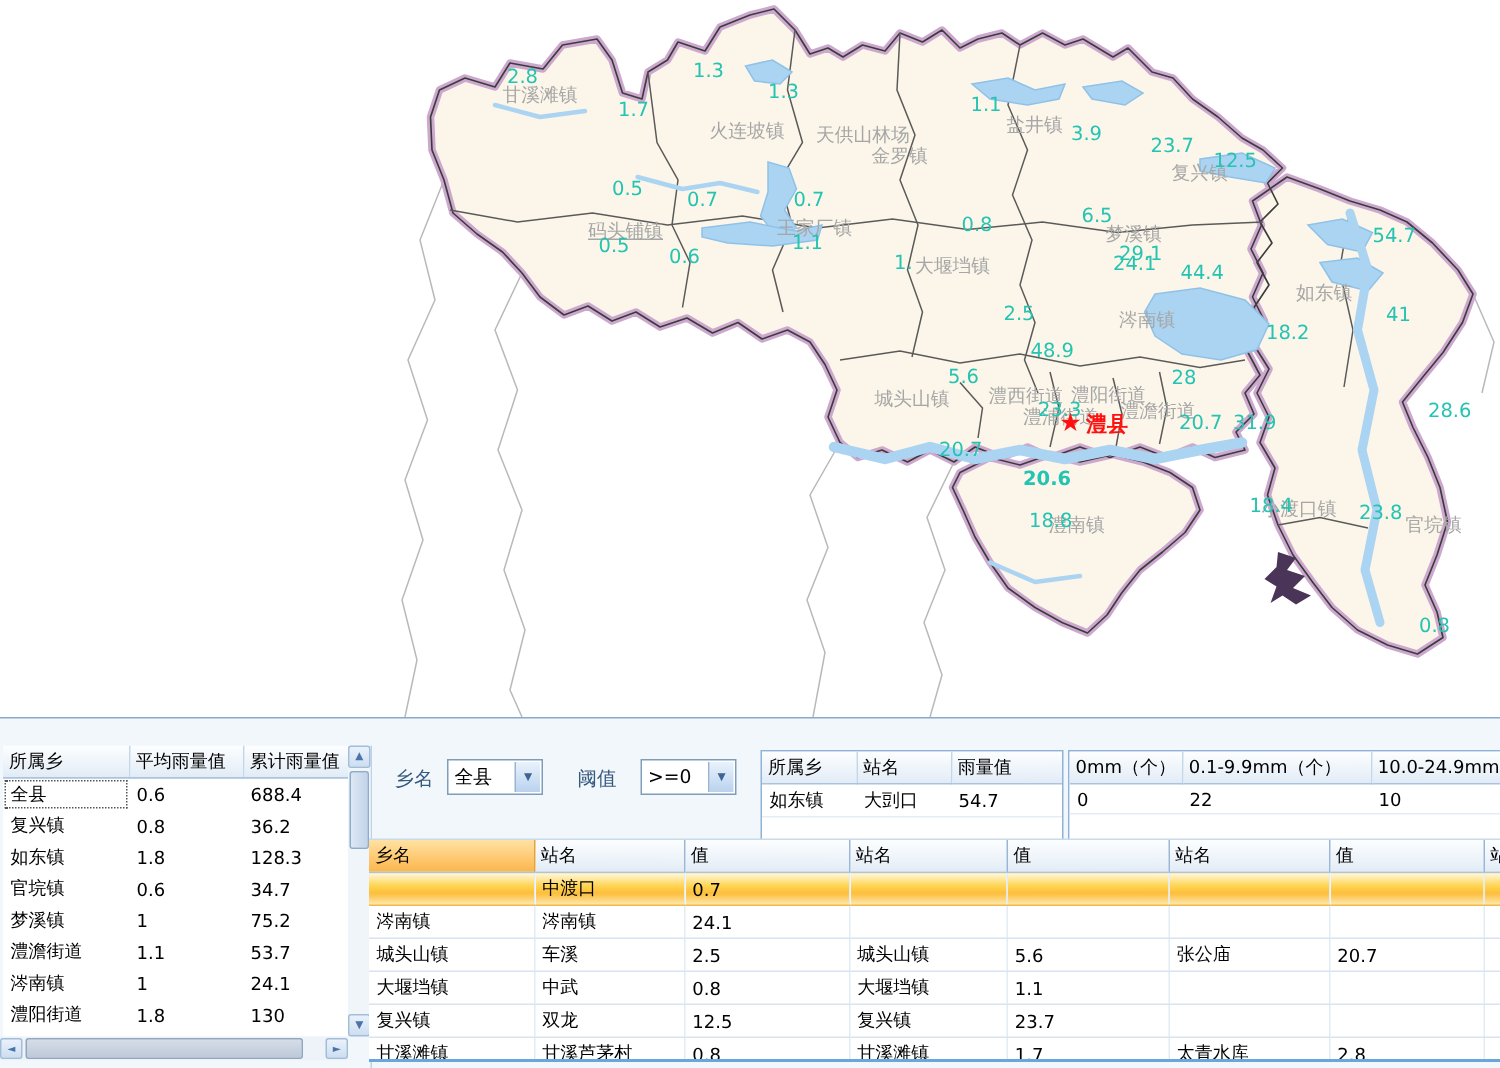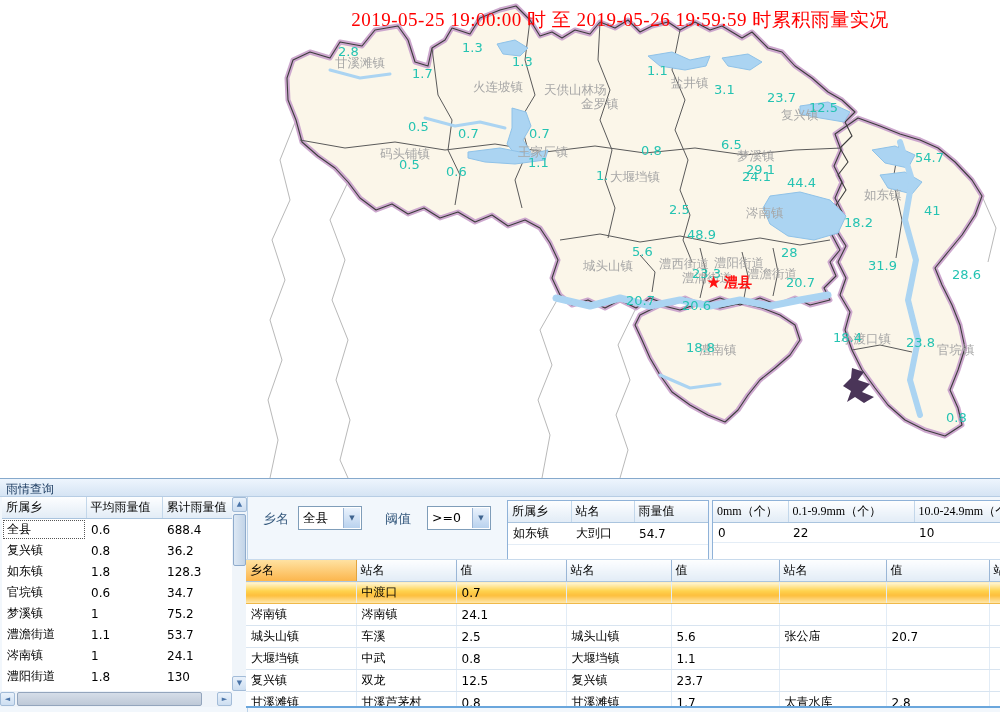--- a/index.html
+++ b/index.html
@@ -53,21 +53,21 @@
   .dd-btn{position:absolute;right:1px;top:1px;width:16px;height:20px;
      background:linear-gradient(180deg,#eaf2fc,#b9d2ee);border-left:1px solid #9ab4d4;
      color:#3f648f;font-size:7px;text-align:center;line-height:20px;}
   
   #max-table-wrap{position:absolute;left:507px;top:21px;width:200px;height:62px;overflow:hidden;border:1px solid #8fb2d8;background:#fff;}
   #max-table{width:200px;}
   #max-table th{height:16px;}
   #max-table td{height:15px;border-bottom:1px solid #e4edf6;}
   #dist-table-wrap{position:absolute;left:712px;top:21px;width:288px;height:62px;overflow:hidden;border:1px solid #8fb2d8;border-right:none;background:#fff;}
   #dist-table{width:330px;}
-  #dist-table th{height:16px;font-family:Liberation Serif, serif;}
+  #dist-table th{height:16px;}
   #dist-table td{height:15px;border-bottom:1px solid #e4edf6;}
   
   #detail-wrap{position:absolute;left:246px;top:80px;width:754px;height:149px;overflow:hidden;background:#fff;border-top:1px solid #c8daec;border-bottom:2px solid #6aa6dc;box-sizing:border-box;}
   #detail-table{width:843px;}
   #detail-table th{height:15px;border-right:1px solid #9ab6d6;}
   #detail-table th.sel-col{background:linear-gradient(180deg,#ffe2a2,#fcb64d);border-right:1px solid #e2a43e;}
   #detail-table td{height:16.5px;border-right:1px solid #e2ecf6;border-bottom:1px solid #d8e4f0;}
   #detail-table tr.sel-row td{background:linear-gradient(180deg,#fff6d8 0%,#ffd34e 40%,#fdbe3c 62%,#ffeab4 100%);border-bottom:1px solid #f0b94a;}
 </style>
 </head>
@@ -134,40 +134,40 @@
       <path fill="#4a3558" d="M852,368 L864,372 L858,380 L870,384 L862,392 L874,397 L864,403 L855,397 L847,402 L851,391 L843,386 L851,378 Z"></path>
     </svg>
 
     <div id="map-labels">
         <span class="town-label" style="left: 335px; top: 55px;">甘溪滩镇</span>
         <span class="town-label" style="left: 473px; top: 79px;">火连坡镇</span>
         <span class="town-label" style="left: 544px; top: 82px;">天供山林场</span>
         <span class="town-label" style="left: 581px; top: 96px;">金罗镇</span>
         <span class="town-label" style="left: 671px; top: 75px;">盐井镇</span>
         <span class="town-label" style="left: 781px; top: 107px;">复兴镇</span>
-        <span class="town-label" style="left: 380px; top: 146px;">码头铺镇</span>
+        <span class="town-label" style="left: 392px; top: 146px; text-decoration: underline;">码头铺镇</span>
         <span class="town-label" style="left: 518px; top: 144px;">王家厂镇</span>
         <span class="town-label" style="left: 610px; top: 169px;">大堰垱镇</span>
         <span class="town-label" style="left: 737px; top: 148px;">梦溪镇</span>
         <span class="town-label" style="left: 864px; top: 187px;">如东镇</span>
         <span class="town-label" style="left: 746px; top: 205px;">涔南镇</span>
         <span class="town-label" style="left: 583px; top: 258px;">城头山镇</span>
         <span class="town-label" style="left: 659px; top: 256px;">澧西街道</span>
         <span class="town-label" style="left: 714px; top: 255px;">澧阳街道</span>
         <span class="town-label" style="left: 682px; top: 270px;">澧浦街道</span>
         <span class="town-label" style="left: 747px; top: 266px;">澧澹街道</span>
         <span class="town-label" style="left: 699px; top: 342px;">澧南镇</span>
         <span class="town-label" style="left: 841px; top: 331px;">小渡口镇</span>
         <span class="town-label" style="left: 937px; top: 342px;">官垸镇</span>
         <span class="rain-value" style="left: 338px; top: 44px;">2.8</span>
         <span class="rain-value" style="left: 412px; top: 66px;">1.7</span>
         <span class="rain-value" style="left: 462px; top: 40px;">1.3</span>
         <span class="rain-value" style="left: 512px; top: 54px;">1.3</span>
         <span class="rain-value" style="left: 647px; top: 63px;">1.1</span>
-        <span class="rain-value" style="left: 714px; top: 82px;">3.1</span>
+        <span class="rain-value" style="left: 714px; top: 82px;">3.9</span>
         <span class="rain-value" style="left: 767px; top: 90px;">23.7</span>
         <span class="rain-value" style="left: 809px; top: 100px;">12.5</span>
         <span class="rain-value" style="left: 408px; top: 119px;">0.5</span>
         <span class="rain-value" style="left: 458px; top: 126px;">0.7</span>
         <span class="rain-value" style="left: 529px; top: 126px;">0.7</span>
         <span class="rain-value" style="left: 641px; top: 143px;">0.8</span>
         <span class="rain-value" style="left: 721px; top: 137px;">6.5</span>
         <span class="rain-value" style="left: 399px; top: 157px;">0.5</span>
         <span class="rain-value" style="left: 446px; top: 164px;">0.6</span>
         <span class="rain-value" style="left: 528px; top: 155px;">1.1</span>
@@ -177,36 +177,34 @@
         <span class="rain-value" style="left: 787px; top: 175px;">44.4</span>
         <span class="rain-value" style="left: 915px; top: 150px;">54.7</span>
         <span class="rain-value" style="left: 924px; top: 203px;">41</span>
         <span class="rain-value" style="left: 669px; top: 202px;">2.5</span>
         <span class="rain-value" style="left: 844px; top: 215px;">18.2</span>
         <span class="rain-value" style="left: 687px; top: 227px;">48.9</span>
         <span class="rain-value" style="left: 632px; top: 244px;">5.6</span>
         <span class="rain-value" style="left: 781px; top: 245px;">28</span>
         <span class="rain-value" style="left: 692px; top: 266px;">23.3</span>
         <span class="rain-value" style="left: 786px; top: 275px;">20.7</span>
-        <span class="rain-value" style="left: 822px; top: 258px; margin-left: 46px;">31.9</span>
+        <span class="rain-value" style="left: 822px; top: 275px;">31.9</span>
         <span class="rain-value" style="left: 952px; top: 267px;">28.6</span>
         <span class="rain-value" style="left: 626px; top: 293px;">20.7</span>
-        <span class="rain-value" style="left: 682px; top: 298px;">20.6</span>
+        <span class="rain-value" style="left: 682px; top: 312px; font-weight: bold;">20.6</span>
         <span class="rain-value" style="left: 686px; top: 340px;">18.8</span>
         <span class="rain-value" style="left: 833px; top: 330px;">18.4</span>
         <span class="rain-value" style="left: 906px; top: 335px;">23.8</span>
         <span class="rain-value" style="left: 946px; top: 410px;">0.8</span>
       </div>
     <div id="county-star">★</div>
     <div id="county-name">澧县</div>
-    <div id="map-title">2019-05-25 19:00:00 时 至 2019-05-26 19:59:59 时累积雨量实况</div>
   </div>
 
   <div id="panel">
-    <div id="panel-titlebar">雨情查询</div>
     <div class="vsep" style="left:247px;"></div>
 
     <div id="summary-wrap">
       <table id="summary-table">
         <colgroup>
             <col style="width:84px">
             <col style="width:76px">
             <col style="width:70px">
           </colgroup>
       <thead>

